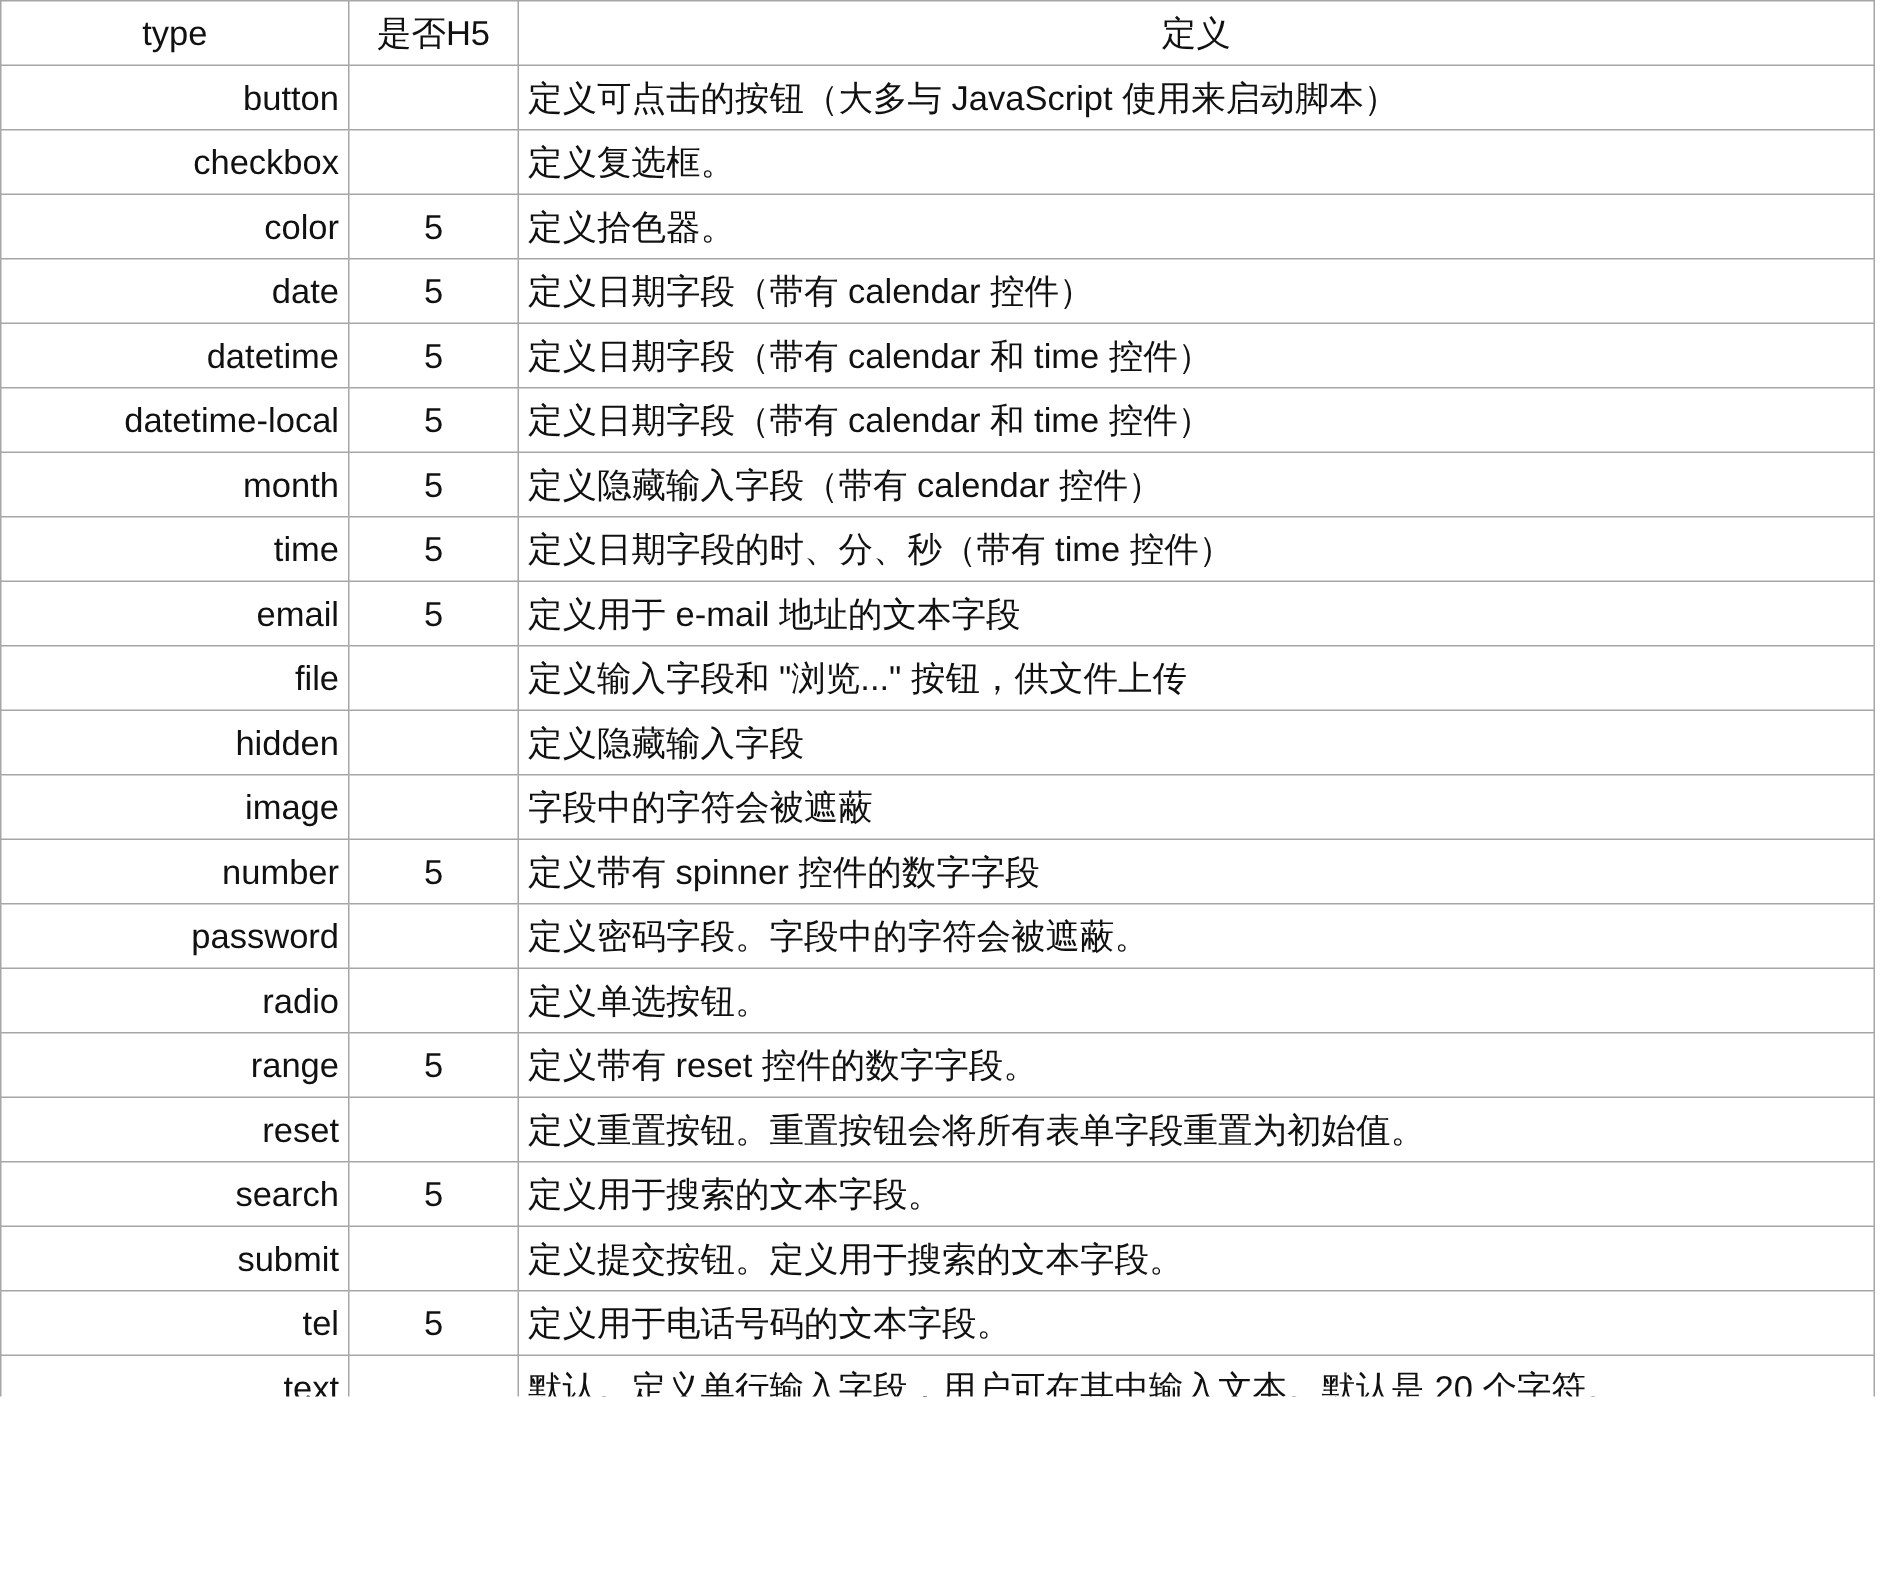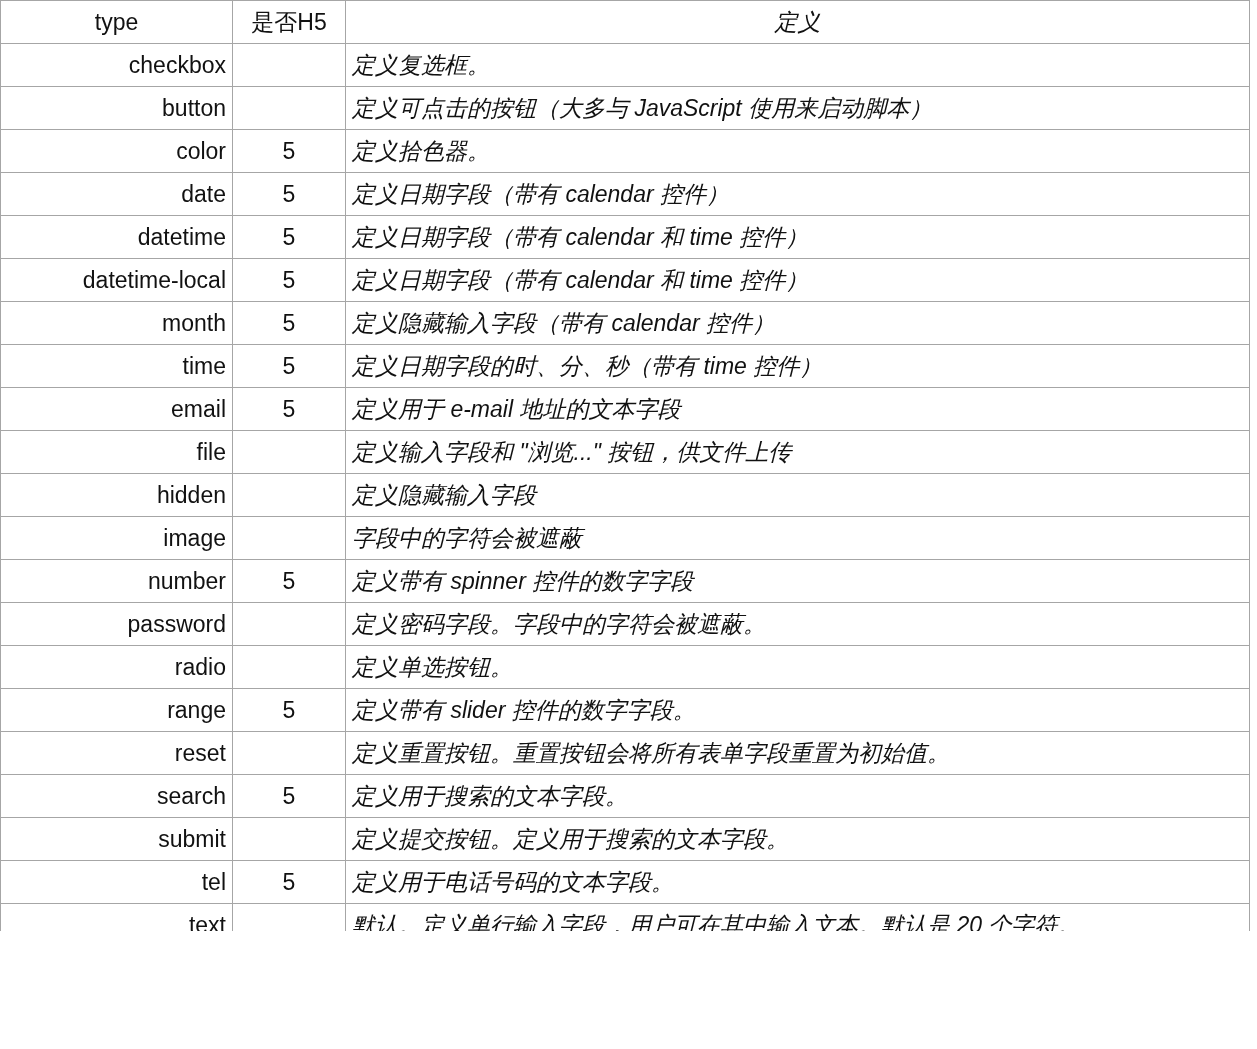--- a/index.html
+++ b/index.html
@@ -65,50 +65,49 @@
   td.cell-h5 {
     text-align: center;
     color: #e8112d;
     font-size: 23px;
     font-weight: 400;
   }
   td.cell-def {
     text-align: left;
     padding-left: 8px;
     font-size: 23px;
-    font-style: italic;
   }
 </style>
 </head>
 <body>
 
 <div class="sheet">
   <table class="type-table">
     <colgroup>
       <col class="col-type">
       <col class="col-h5">
       <col class="col-def">
     </colgroup>
     <tbody>
       <tr class="header-row">
         <td class="cell-type">type</td>
         <td class="cell-h5">是否H5</td>
         <td class="cell-def">定义</td>
       </tr>
     <tr class="data-row">
+          <td class="cell-type">button</td>
+          <td class="cell-h5"></td>
+          <td class="cell-def">定义可点击的按钮（大多与 JavaScript 使用来启动脚本）</td>
+        </tr>
+        <tr class="data-row">
           <td class="cell-type">checkbox</td>
           <td class="cell-h5"></td>
           <td class="cell-def">定义复选框。</td>
         </tr>
         <tr class="data-row">
-          <td class="cell-type">button</td>
-          <td class="cell-h5"></td>
-          <td class="cell-def">定义可点击的按钮（大多与 JavaScript 使用来启动脚本）</td>
-        </tr>
-        <tr class="data-row">
           <td class="cell-type">color</td>
           <td class="cell-h5">5</td>
           <td class="cell-def">定义拾色器。</td>
         </tr>
         <tr class="data-row">
           <td class="cell-type">date</td>
           <td class="cell-h5">5</td>
           <td class="cell-def">定义日期字段（带有 calendar 控件）</td>
         </tr>
         <tr class="data-row">
@@ -162,21 +161,21 @@
           <td class="cell-def">定义密码字段。字段中的字符会被遮蔽。</td>
         </tr>
         <tr class="data-row">
           <td class="cell-type">radio</td>
           <td class="cell-h5"></td>
           <td class="cell-def">定义单选按钮。</td>
         </tr>
         <tr class="data-row">
           <td class="cell-type">range</td>
           <td class="cell-h5">5</td>
-          <td class="cell-def">定义带有 slider 控件的数字字段。</td>
+          <td class="cell-def">定义带有 reset 控件的数字字段。</td>
         </tr>
         <tr class="data-row">
           <td class="cell-type">reset</td>
           <td class="cell-h5"></td>
           <td class="cell-def">定义重置按钮。重置按钮会将所有表单字段重置为初始值。</td>
         </tr>
         <tr class="data-row">
           <td class="cell-type">search</td>
           <td class="cell-h5">5</td>
           <td class="cell-def">定义用于搜索的文本字段。</td>

